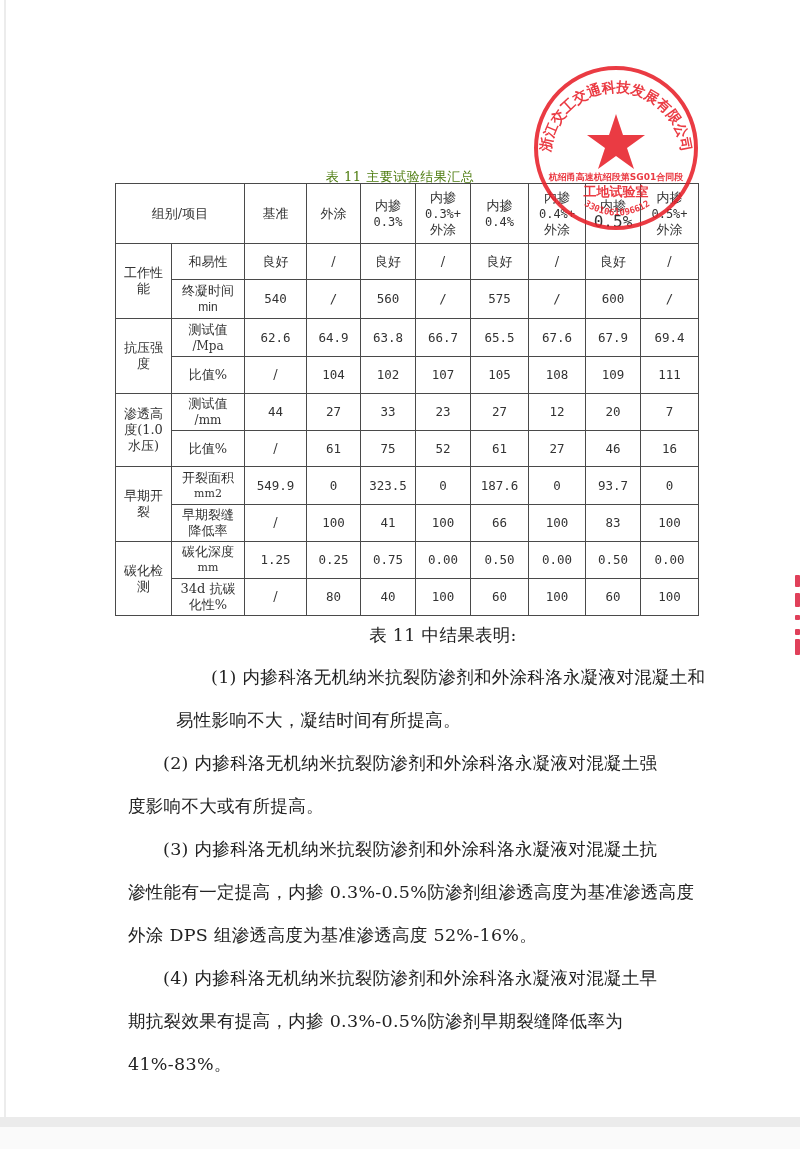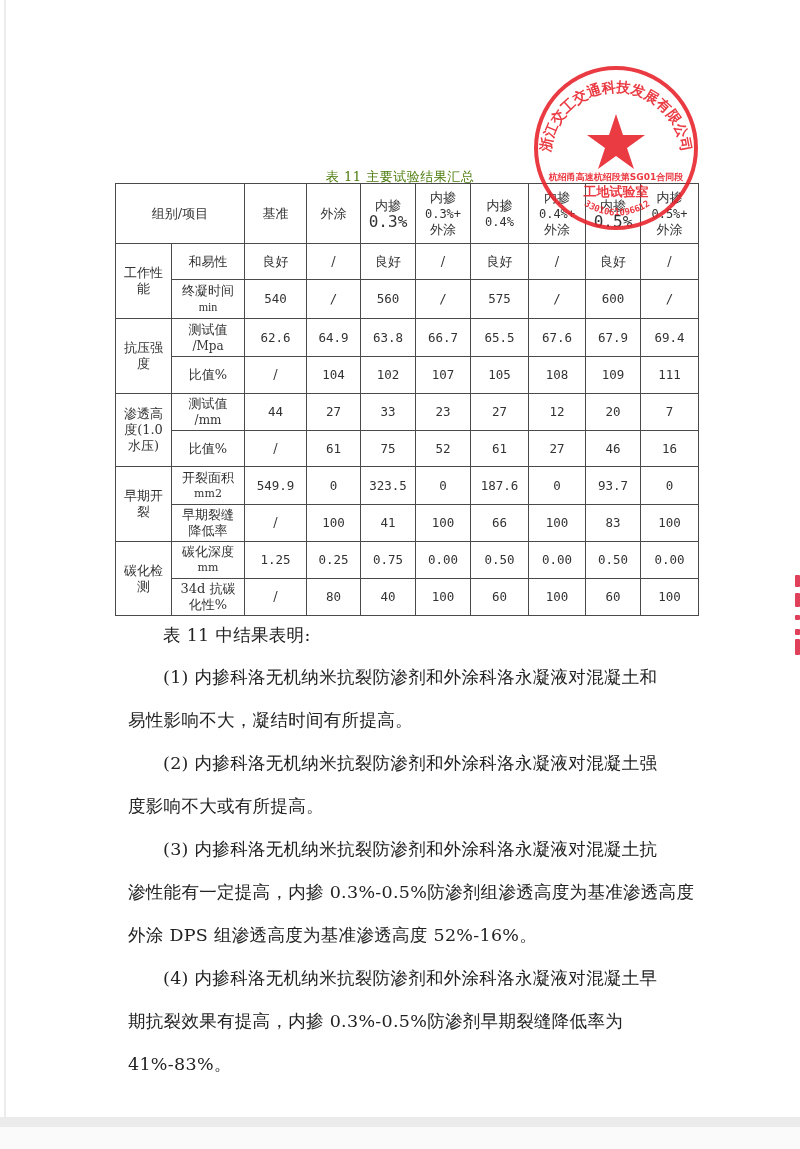--- a/index.html
+++ b/index.html
@@ -123,21 +123,21 @@
         <tr style="height:60px">
       <td colspan="2">组别/项目</td>
       <td class="hdr-cell">
             <div>基准</div>
           </td>
       <td class="hdr-cell">
             <div>外涂</div>
           </td>
       <td class="hdr-cell">
         <div>内掺</div>
-        <div class="num" style="font-family:'DejaVu Sans Mono',monospace;font-size:16px">0.3%</div>
+        <div class="num" style="font-family:'DejaVu Sans Mono',monospace;font-size:12px">0.3%</div>
       </td>
       <td class="hdr-cell">
         <div>内掺</div>
         <div style="font-family:'DejaVu Sans Mono',monospace;font-size:12px">0.3%+</div>
         <div>外涂</div>
       </td>
       <td class="hdr-cell">
         <div>内掺</div>
         <div style="font-family:'DejaVu Sans Mono',monospace;font-size:12px">0.4%</div>
       </td>
@@ -170,21 +170,21 @@
       <td>良好</td>
       <td>/</td>
       <td>良好</td>
       <td>/</td>
       <td>良好</td>
       <td>/</td>
     </tr>
     <tr style="height:39px">
       <td>
         <div>终凝时间</div>
-        <div style="font-family:Liberation Serif, serif;font-size:12px">min</div>
+        <div style="font-family:Liberation Sans, sans-serif;font-size:12px">min</div>
       </td>
       <td class="num">540</td>
       <td class="num">/</td>
       <td class="num">560</td>
       <td class="num">/</td>
       <td class="num">575</td>
       <td class="num">/</td>
       <td class="num">600</td>
       <td class="num">/</td>
     </tr>
@@ -315,23 +315,23 @@
       <td class="num">40</td>
       <td class="num">100</td>
       <td class="num">60</td>
       <td class="num">100</td>
       <td class="num">60</td>
       <td class="num">100</td>
     </tr>
   </tbody>
     </table>
 
-  <div class="para" style="top:614px; left:163px; width:560px;">表 11 中结果表明:</div>
-
-  <div class="para" style="top:656px;">
+  <div class="para" style="top:614px; left:163px; width:560px;text-align:center;">表 11 中结果表明:</div>
+
+  <div class="para" style="top:656px;margin-left:48px;">
     <div><span class="ind"></span><span>(1) 内掺科洛无机纳米抗裂防渗剂和外涂科洛永凝液对混凝土和</span></div>
     <div>易性影响不大，凝结时间有所提高。</div>
   </div>
 
   <div class="para" style="top:742px;">
     <div><span class="ind"></span><span>(2) 内掺科洛无机纳米抗裂防渗剂和外涂科洛永凝液对混凝土强</span></div>
     <div>度影响不大或有所提高。</div>
   </div>
 
   <div class="para" style="top:828px;">

